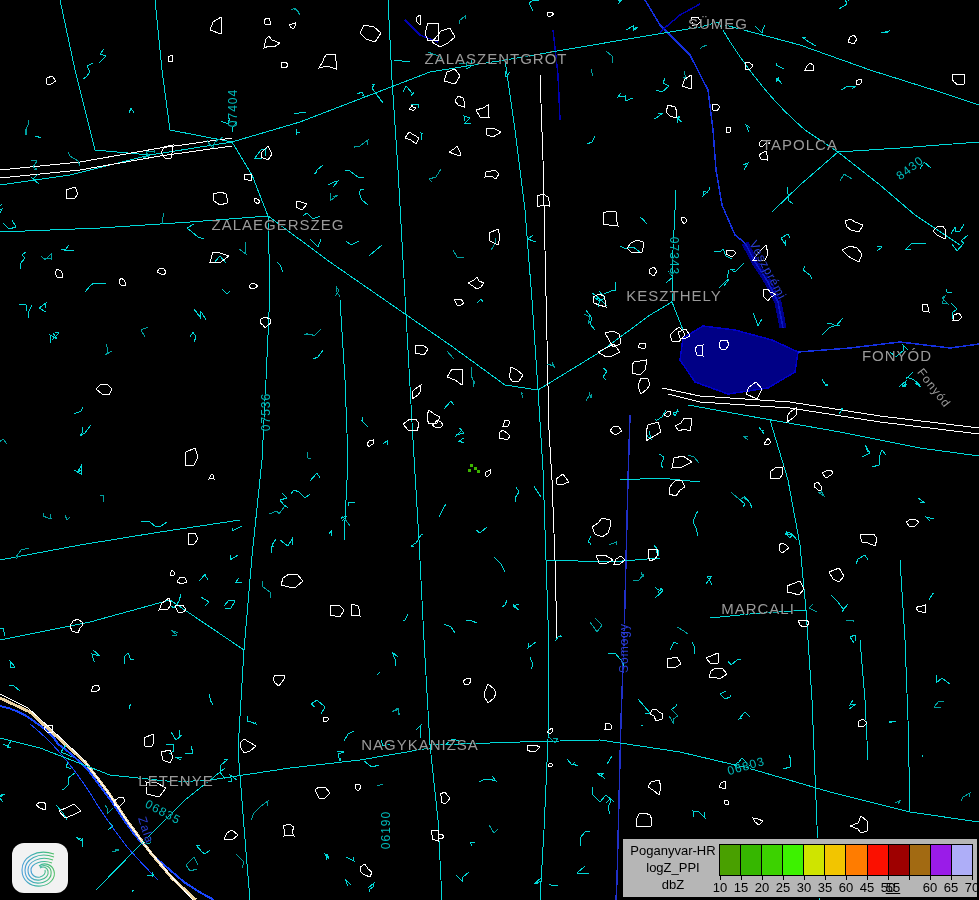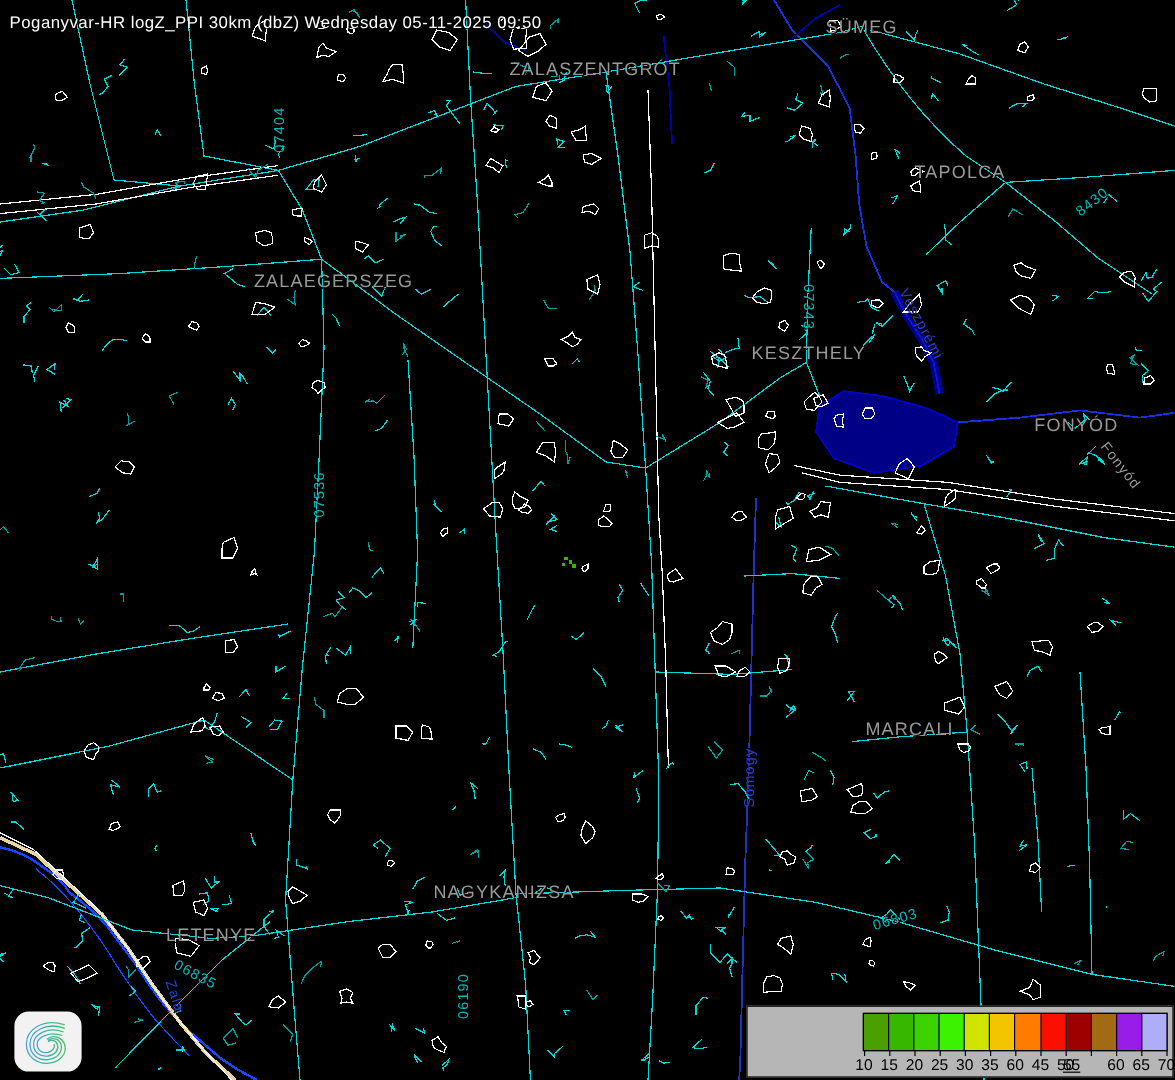--- a/index.html
+++ b/index.html
@@ -562,44 +562,48 @@
 
     <g id="echo">
         <rect x="470" y="464" width="3" height="3" fill="#3cb400"></rect>
         <rect x="474" y="467" width="3" height="3" fill="#3cb400"></rect>
         <rect x="468" y="469" width="3" height="3" fill="#3cb400"></rect>
         <rect x="477" y="470" width="3" height="3" fill="#3cb400"></rect>
       </g>
   </svg>
 
   <div id="labels">
-    <div class="title">Poganyvar-HR logZ_PPI 30km (dbZ) Wednesday 05-11-2025 09:50</div>
   <span class="city" style="left: 718px; top: 23px; transform: translate(-50%, -50%);">SÜMEG</span>
       <span class="city" style="left: 496px; top: 58px; transform: translate(-50%, -50%);">ZALASZENTGRÓT</span>
       <span class="city" style="left: 800px; top: 144px; transform: translate(-50%, -50%);">TAPOLCA</span>
-      <span class="city" style="left: 278px; top: 224px; transform: translate(-50%, -50%); margin-top: 11px;">ZALAEGERSZEG</span>
+      <span class="city" style="left: 278px; top: 224px; transform: translate(-50%, -50%);">ZALAEGERSZEG</span>
       <span class="city" style="left: 674px; top: 295px; transform: translate(-50%, -50%);">KESZTHELY</span>
       <span class="city" style="left: 897px; top: 355px; transform: translate(-50%, -50%);">FONYÓD</span>
       <span class="city" style="left: 758px; top: 608px; transform: translate(-50%, -50%);">MARCALI</span>
       <span class="city" style="left: 420px; top: 744px; transform: translate(-50%, -50%);">NAGYKANIZSA</span>
       <span class="city" style="left: 176px; top: 780px; transform: translate(-50%, -50%);">LETENYE</span>
       <span class="roadnum" style="left: 233px; top: 108px; transform: translate(-50%, -50%) rotate(-90deg);">07404</span>
       <span class="roadnum" style="left: 266px; top: 412px; transform: translate(-50%, -50%) rotate(-90deg);">07536</span>
       <span class="roadnum" style="left: 674px; top: 256px; transform: translate(-50%, -50%) rotate(90deg);">07343</span>
       <span class="roadnum" style="left: 910px; top: 168px; transform: translate(-50%, -50%) rotate(-38deg);">8430</span>
       <span class="roadnum" style="left: 163px; top: 812px; transform: translate(-50%, -50%) rotate(28deg);">06835</span>
       <span class="roadnum" style="left: 746px; top: 766px; transform: translate(-50%, -50%) rotate(-16deg);">06803</span>
       <span class="roadnum" style="left: 386px; top: 830px; transform: translate(-50%, -50%) rotate(-90deg);">06190</span>
       <span class="waterlbl" style="left: 768px; top: 270px; transform: translate(-50%, -50%) rotate(62deg);">Veszprémi</span>
       <span class="waterlbl" style="left: 624px; top: 648px; transform: translate(-50%, -50%) rotate(-90deg);">Somogy</span>
       <span class="waterlbl" style="left: 146px; top: 830px; transform: translate(-50%, -50%) rotate(72deg);">Zala</span>
       <span class="graylbl" style="left: 934px; top: 388px; transform: translate(-50%, -50%) rotate(52deg);">Fonyód</span>
     </div>
 
   <div id="legend">
+    <div class="titles">
+      <div>Poganyvar-HR</div>
+      <div>logZ_PPI</div>
+      <div>dbZ</div>
+    </div>
     <div class="strip" id="legend-strip">
         <div class="cell" style="background: rgb(73, 160, 0);"></div>
         <div class="cell" style="background: rgb(54, 183, 0);"></div>
         <div class="cell" style="background: rgb(60, 210, 0);"></div>
         <div class="cell" style="background: rgb(61, 242, 0);"></div>
         <div class="cell" style="background: rgb(207, 228, 0);"></div>
         <div class="cell" style="background: rgb(242, 197, 0);"></div>
         <div class="cell" style="background: rgb(255, 124, 0);"></div>
         <div class="cell" style="background: rgb(251, 16, 0);"></div>
         <div class="cell" style="background: rgb(158, 0, 0);"></div>

